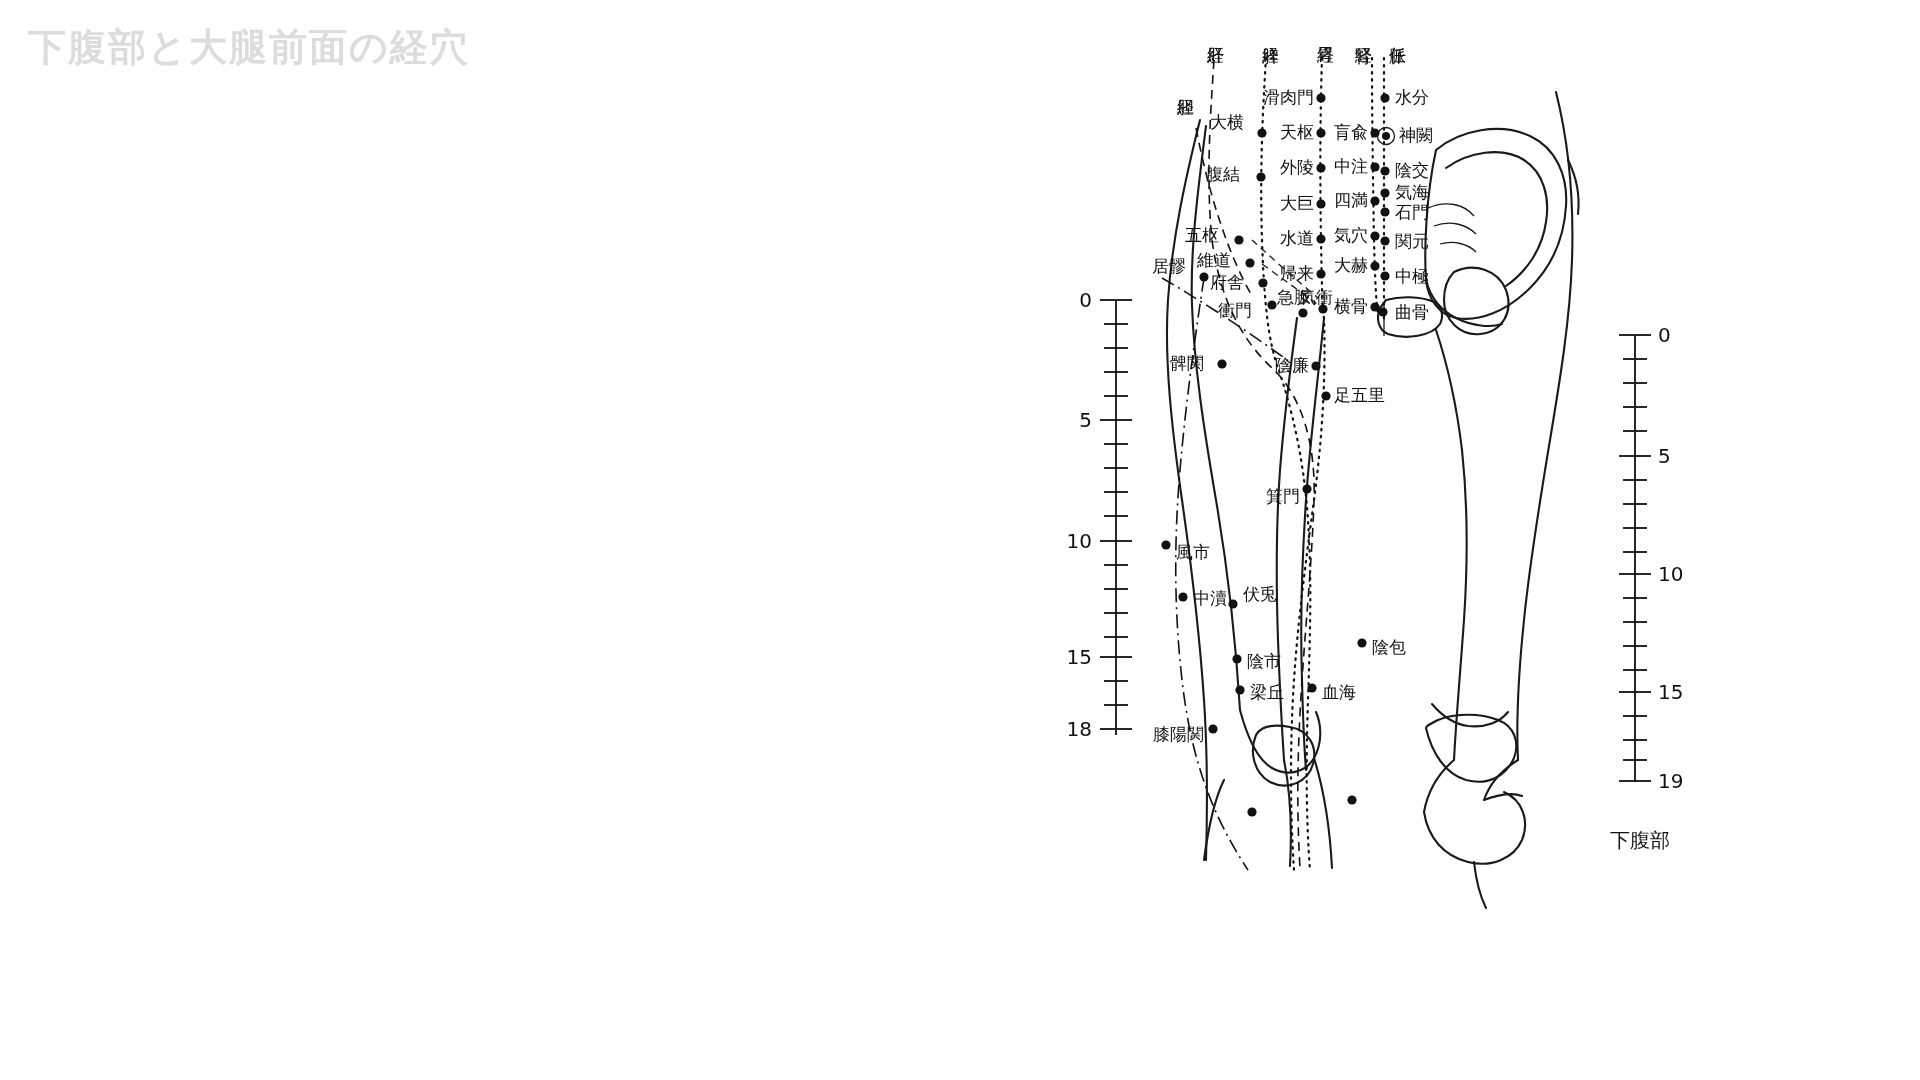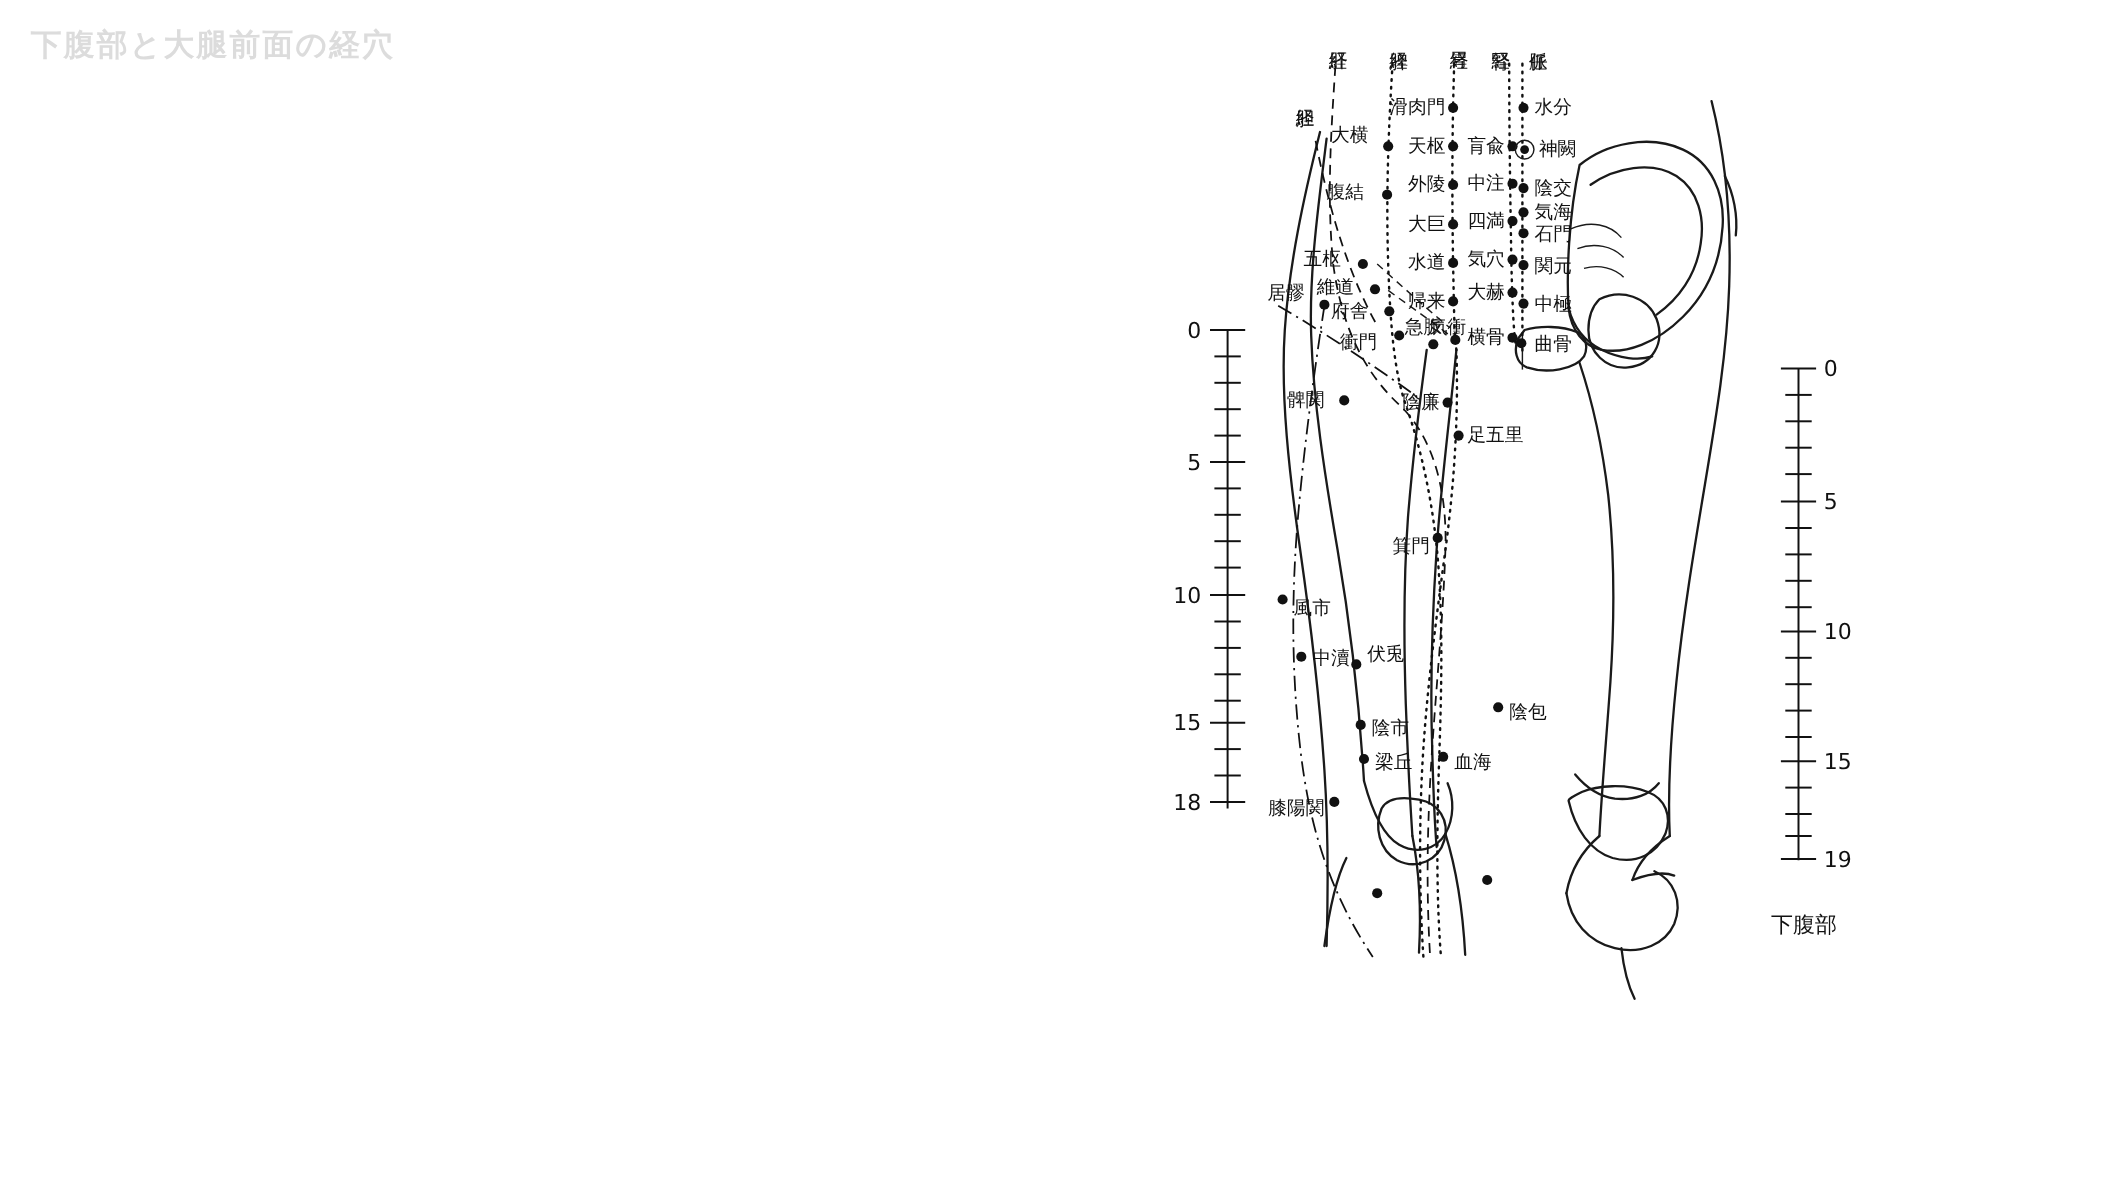--- a/index.html
+++ b/index.html
@@ -6,21 +6,21 @@
   body{
     width:1920px;height:1080px;
     background:#ffffff;
     font-family:"DejaVu Sans", sans-serif;
     overflow:hidden;
     position:relative;
   }
   #page-title{
     position:absolute;
     left:28px; top:22px;
-    font-size:28px;
+    font-size:38px;
     font-weight:bold;
     color:#dcdcdc;
     letter-spacing:2px;
     white-space:nowrap;
   }
   #figure{
     position:absolute;
     left:600px; top:0px;
     width:1320px; height:1080px;
   }

